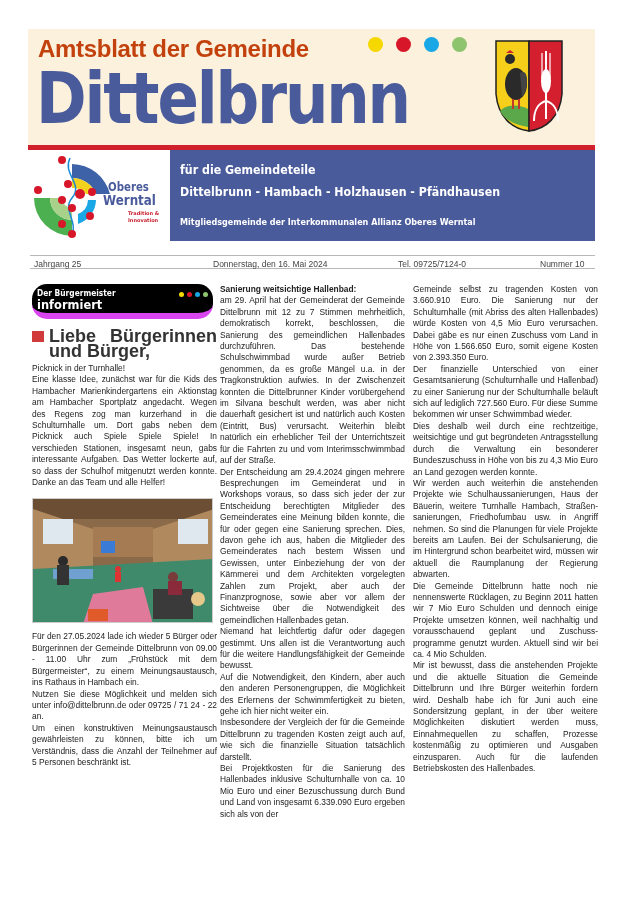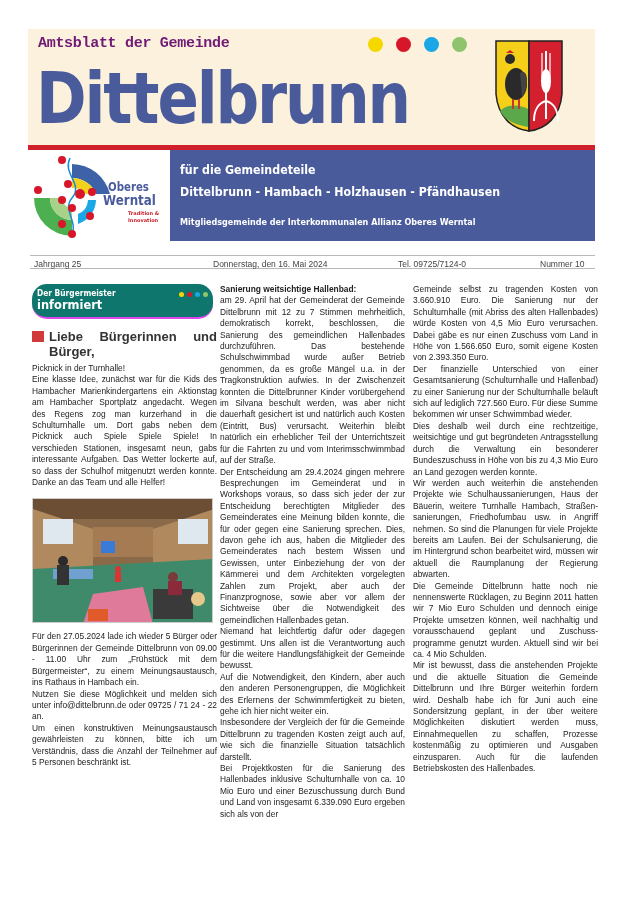--- a/index.html
+++ b/index.html
@@ -2,21 +2,21 @@
 <html><head>
 <meta charset="utf-8">
 <style>
   * { box-sizing: border-box; margin: 0; padding: 0; }
   html, body { width: 625px; height: 897px; background: #ffffff; overflow: hidden; }
   body { font-family: "Liberation Sans", sans-serif; color: #1a1a1a; position: relative; }
 
   
   .masthead { position: absolute; left: 28px; top: 29px; width: 567px; height: 212px; }
   .mast-top { position: absolute; left: 0; top: 0; width: 567px; height: 118px; background: #fbf1dc; }
-  .mast-sub { position: absolute; left: 0; top: 0; font-family: Liberation Mono, monospace; font-weight: bold; color: #701a75; font-size: 15px; letter-spacing: -0.3px; left: 10px; top: 6px; }
+  .mast-sub { position: absolute; left: 0; top: 0; font-family: Liberation Sans, sans-serif; font-weight: bold; color: #c2410c; font-size: 24px; letter-spacing: -0.3px; left: 10px; top: 6px; }
   .mast-title { position: absolute; left: 8px; top: 30px; font-family: "DejaVu Sans", sans-serif; font-weight: bold; color: #4a5b9c; font-size: 71px; line-height: 80px; letter-spacing: -2.5px; transform: scaleX(0.86); transform-origin: left top; }
   .dots { position: absolute; left: 340px; top: 8px; display: flex; gap: 13px; }
   .dot { width: 15px; height: 15px; border-radius: 50%; }
   .crest { position: absolute; left: 466px; top: 10px; width: 70px; height: 94px; }
   .red-rule { position: absolute; left: 0; top: 116px; width: 567px; height: 5px; background: #d0202c; }
   .mast-bottom { position: absolute; left: 0; top: 121px; width: 567px; height: 91px; }
   .logo-area { position: absolute; left: 0; top: 0; width: 145px; height: 91px; background: #ffffff; }
   .blue-band { position: absolute; left: 142px; top: 0; width: 425px; height: 91px; background: #4a5b9c; color: #ffffff; font-family: "DejaVu Sans", sans-serif; }
   .band-l1 { position: absolute; left: 10px; top: 12px; font-size: 13px; font-weight: bold; transform: scaleX(0.85); transform-origin: left; white-space: nowrap; }
   .band-l2 { position: absolute; left: 10px; top: 34px; font-size: 13px; font-weight: bold; transform: scaleX(0.85); transform-origin: left; white-space: nowrap; }
@@ -31,27 +31,27 @@
   .infobar span { position: absolute; top: 3px; white-space: nowrap; }
 
   
   .col { position: absolute; top: 284px; width: 185px; font-size: 8.4px; line-height: 11.4px; text-align: justify; hyphens: manual; color: #222; }
   .col1 { left: 32px; }
   .col2 { left: 220px; }
   .col3 { left: 413px; }
   .col p { margin: 0; }
   .col .bold { font-weight: bold; }
 
-  .boxhead { position: relative; width: 181px; height: 35px; background: #0f766e; border-bottom: 2px solid #d946ef; color: #fff; font-family: "DejaVu Sans", sans-serif; font-weight: bold; border-radius: 15px; }
+  .boxhead { position: relative; width: 181px; height: 35px; background: #000000; border-bottom: 6px solid #d946ef; color: #fff; font-family: "DejaVu Sans", sans-serif; font-weight: bold; border-radius: 15px; }
   .boxhead .l1 { position: absolute; left: 5px; top: 4px; font-size: 8.5px; transform: scaleX(0.88); transform-origin: left; }
   .boxhead .l2 { position: absolute; left: 5px; top: 15px; font-size: 13px; transform: scaleX(0.88); transform-origin: left; }
   .mini-dots { position: absolute; right: 5px; top: 8px; display: flex; gap: 3px; }
   .mini-dot { width: 5px; height: 5px; border-radius: 50%; }
 
-  .greeting { position: relative; margin-top: 10px; margin-bottom: 4px; padding-left: 17px; font-size: 13px; font-weight: bold; line-height: 15px; color: #333; }
+  .greeting { position: relative; margin-top: 10px; margin-bottom: 4px; padding-left: 17px; font-size: 18px; font-weight: bold; line-height: 15px; color: #333; }
   .greeting .sq { position: absolute; left: 0; top: 2px; width: 12px; height: 11px; background: #d03a3a; }
 
   .photo { width: 181px; height: 125px; margin: 10px 0 8px 0; position: relative; overflow: hidden; border: 1px solid #ccc; }
 </style>
 </head>
 <body>
 
 <div class="masthead">
   <div class="mast-top">
     <div class="mast-sub">Amtsblatt der Gemeinde</div>

